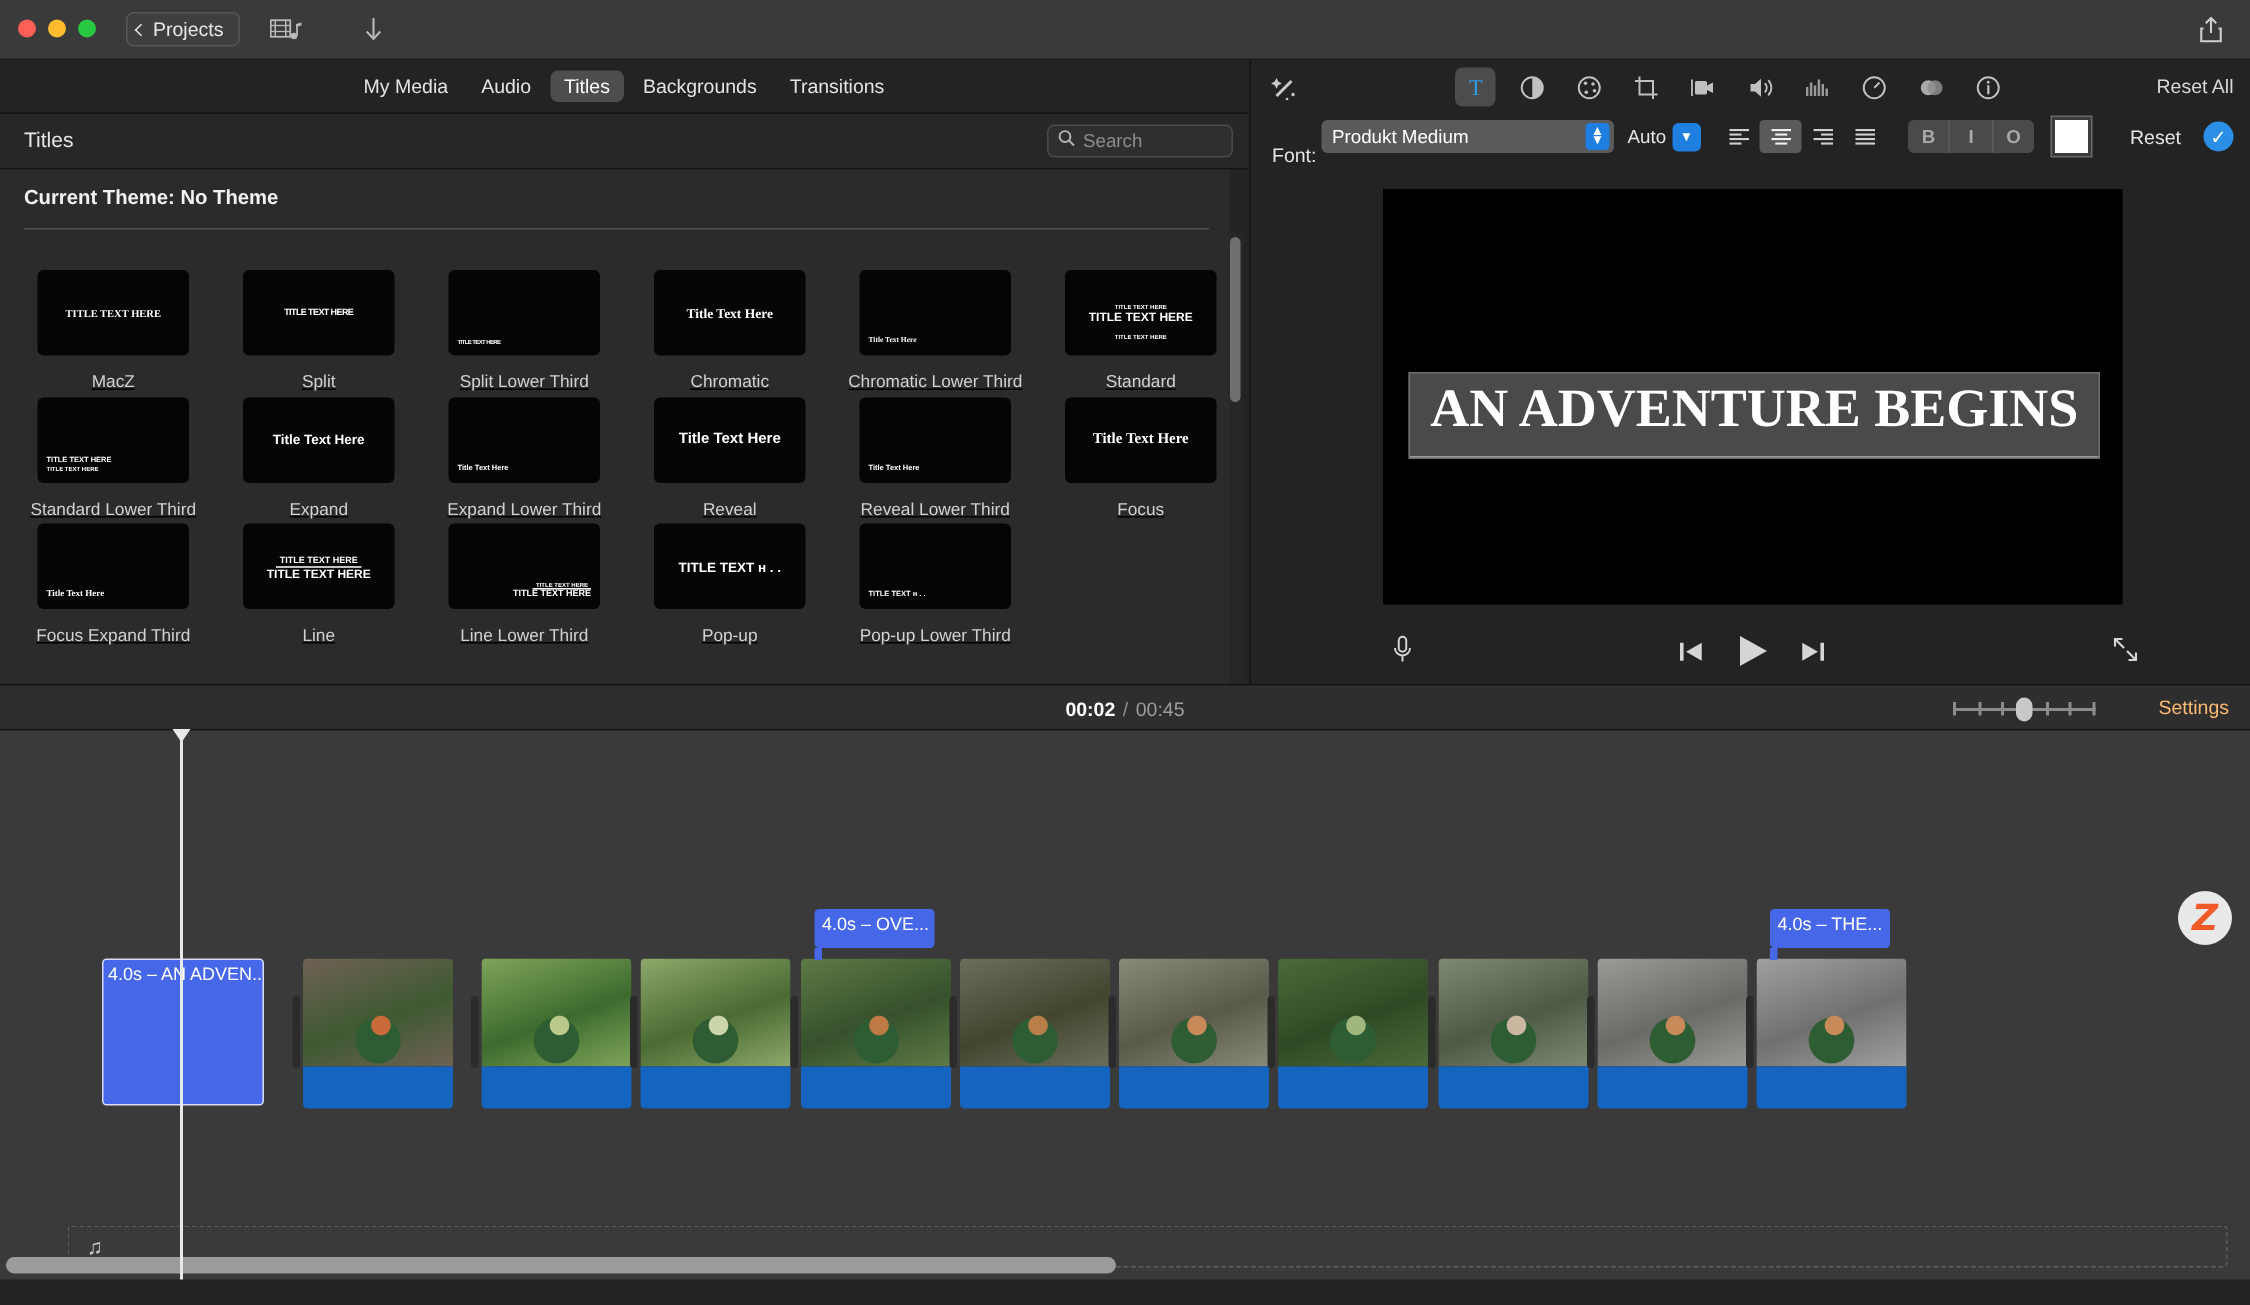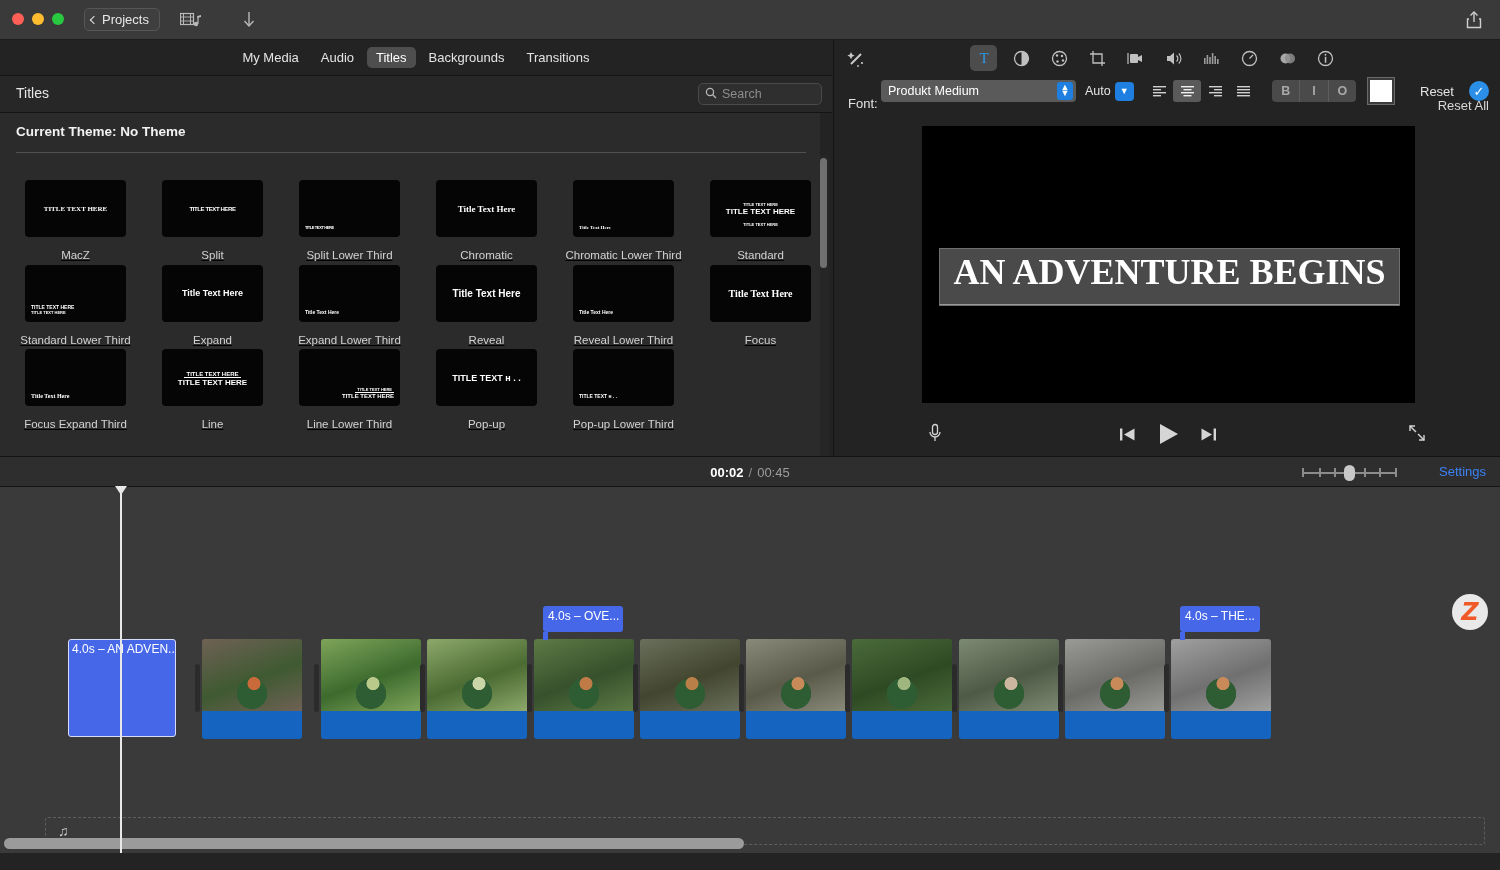--- a/index.html
+++ b/index.html
@@ -149,21 +149,21 @@
   }
   .magic { position: absolute; left: 10px; top: 8px; width: 24px; height: 22px;
     display:flex; align-items:center; justify-content:center; color:#c9c9c9; }
   .insp-icons { position: absolute; left: 136px; top: 5px; display: flex; gap: 11px; }
   .ii {
     width: 27px; height: 26px; border-radius: 5px;
     display: flex; align-items: center; justify-content: center; color: #c0c0c0;
   }
   .ii.active { background: #4c4c4c; color: #2c9ae8; }
   .reset-all {
-    position: absolute; right: 12px; top: 10px; font-size: 13px; color: #d8d8d8; margin-top: 48px;
+    position: absolute; right: 12px; top: 10px; font-size: 13px; color: #d8d8d8;
   }
 
   .font-row {
     position: absolute; left: 0; top: 36px; width: 667px; height: 34px;
   }
   .font-label { position: absolute; left: 14px; top: 9px; font-size: 13px; color: #e4e4e4; margin-top: 11px; }
   .font-select {
     position: absolute; left: 47px; top: 4px; width: 195px; height: 22px;
     background: #5a5a5a; border-radius: 4px; display:flex; align-items:center;
     color: #fff; font-size: 12.5px; padding-left: 7px;
@@ -244,21 +244,21 @@
   .tc { position: absolute; left: 0; top: 0; width: 1500px; height: 30px;
     display:flex; align-items:center; justify-content:center; gap:5px; font-size: 13px; }
   .tc .cur { color: #fff; font-weight: bold; }
   .tc .sl { color: #8e8e8e; }
   .tc .tot { color: #9d9d9d; }
   .zoom-slider { position: absolute; right: 103px; top: 8px; width: 95px; height: 15px; }
   .zs-line { position: absolute; left: 0; top: 7px; width: 95px; height: 2px; background: #8c8c8c; }
   .zs-tick { position: absolute; top: 3px; width: 2px; height: 9px; background: #8c8c8c; }
   .zs-knob { position: absolute; left: 42px; top: 0px; width: 11px; height: 16px;
      background: #c8c8c8; border-radius: 6px; }
-  .settings-btn { position: absolute; right: 14px; top: 7px; font-size: 13px; color: #3b82f6; }
+  .settings-btn { position: absolute; right: 14px; top: 7px; font-size: 13px; color: #fdba74; }
 
   
   .timeline {
     position: absolute; left: 0; top: 487px; width: 1500px; height: 366px;
     background: #3a3a3a;
   }
   .playhead {
     position: absolute; left: 120px; top: 0px; width: 2px; height: 366px;
     background: #e8e8e8; z-index: 40;
   }

